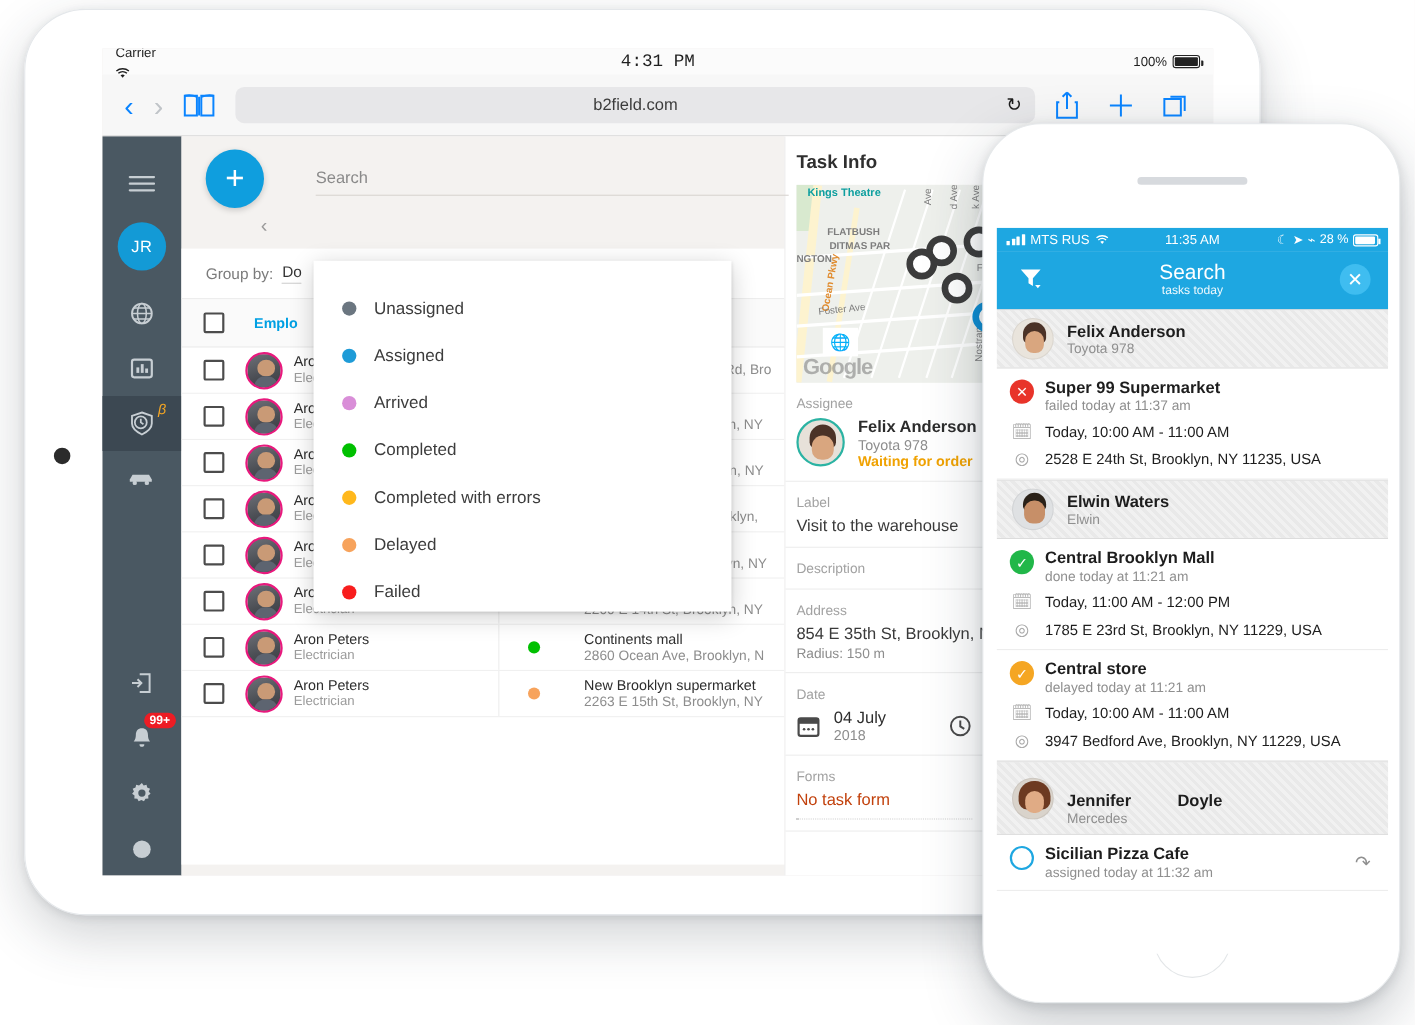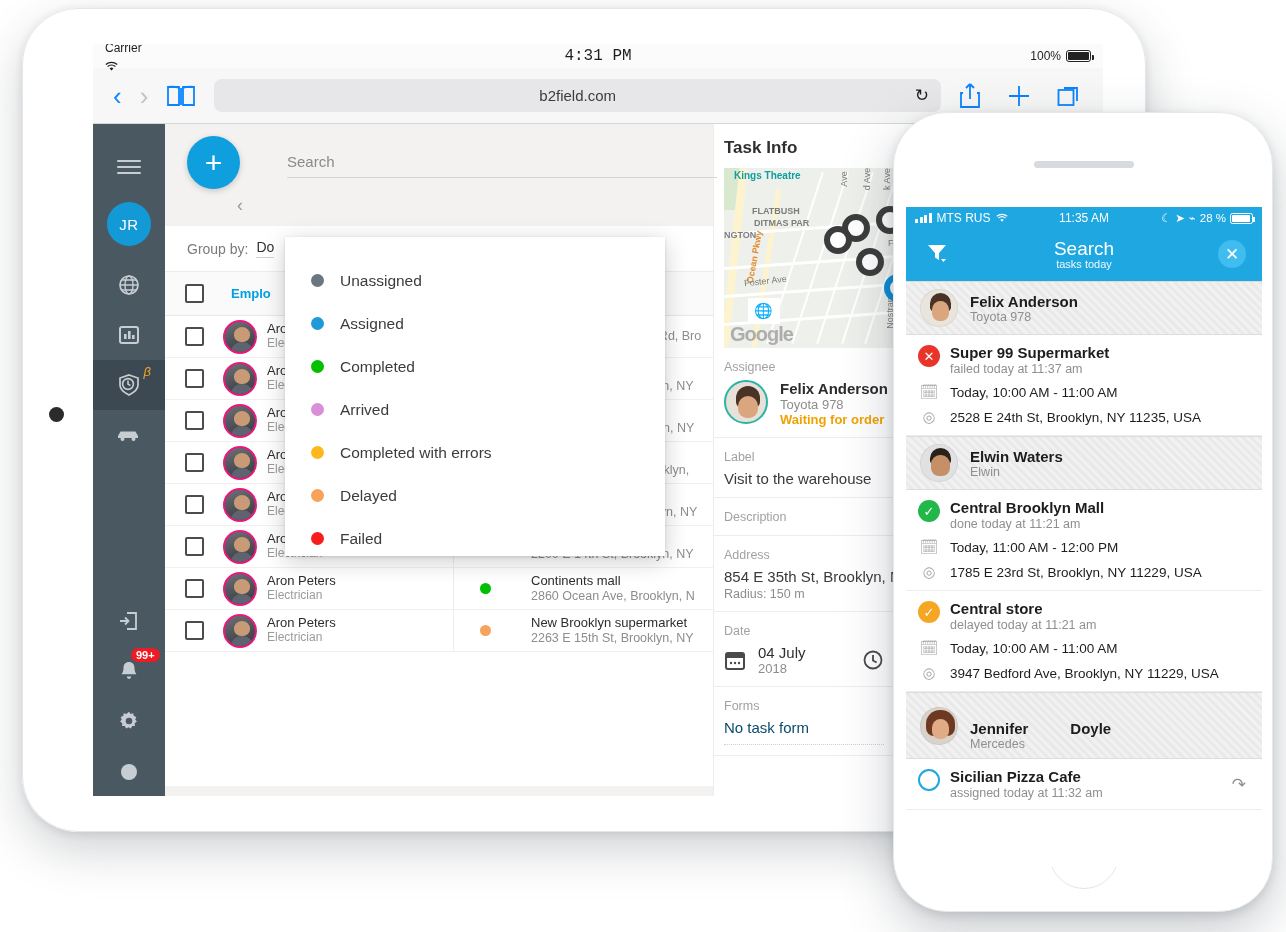--- a/index.html
+++ b/index.html
@@ -196,21 +196,21 @@
   .asg-name { font-size: 15px; font-weight: bold; color:#2c2c2c; white-space: nowrap;}
   .asg-car { font-size: 13px; color:#8d8d8d; }
   .asg-st { font-size: 13px; color:#f0a202; font-weight: bold; white-space: nowrap;}
   .info-desc { height: 38px; }
   .radius { font-size: 12.5px; color:#8d8d8d; margin-top: 2px; }
   .date-row { display:flex; align-items:center; gap: 12px; }
   .cal-ico { font-size: 20px; color:#4a4a4a; }
   .d-big { font-size: 15px; color:#2f2f2f; }
   .d-sm { font-size: 13px; color:#8d8d8d; }
   .clock-ico { margin-left: 44px; font-size: 20px; color:#4a4a4a; }
-  .forms-val { font-size: 15px; color:#0c4a6e; padding-bottom: 8px;
+  .forms-val { font-size: 15px; color:#c2410c; padding-bottom: 8px;
     border-bottom: 1px dotted #cfcfcf; width: 160px; }
 
   
   .dropdown {
     position:absolute; left: 192px; top: 113px; width: 380px; height: 319px;
     background:#fff; box-shadow: 0 5px 22px rgba(0,0,0,.20), 0 1px 3px rgba(0,0,0,.12);
     padding: 22px 0 0 0; z-index: 30;
   }
   .dd-item { height: 43px; display:flex; align-items:center; gap: 16px; padding-left: 26px; cursor:pointer;}
   .dd-dot { width: 13px; height: 13px; border-radius: 50%; }
@@ -696,26 +696,26 @@
       <div class="dropdown" id="status-dropdown">
           <div class="dd-item">
             <span class="dd-dot" style="background: rgb(107, 118, 128);"></span>
             <span class="dd-txt">Unassigned</span>
           </div>
           <div class="dd-item">
             <span class="dd-dot" style="background: rgb(30, 155, 215);"></span>
             <span class="dd-txt">Assigned</span>
           </div>
           <div class="dd-item">
+            <span class="dd-dot" style="background: rgb(217, 142, 216);"></span>
+            <span class="dd-txt">Arrived</span>
+          </div>
+          <div class="dd-item">
             <span class="dd-dot" style="background: rgb(0, 192, 0);"></span>
             <span class="dd-txt">Completed</span>
-          </div>
-          <div class="dd-item">
-            <span class="dd-dot" style="background: rgb(217, 142, 216);"></span>
-            <span class="dd-txt">Arrived</span>
           </div>
           <div class="dd-item">
             <span class="dd-dot" style="background: rgb(255, 184, 28);"></span>
             <span class="dd-txt">Completed with errors</span>
           </div>
           <div class="dd-item">
             <span class="dd-dot" style="background: rgb(247, 163, 92);"></span>
             <span class="dd-txt">Delayed</span>
           </div>
           <div class="dd-item">

